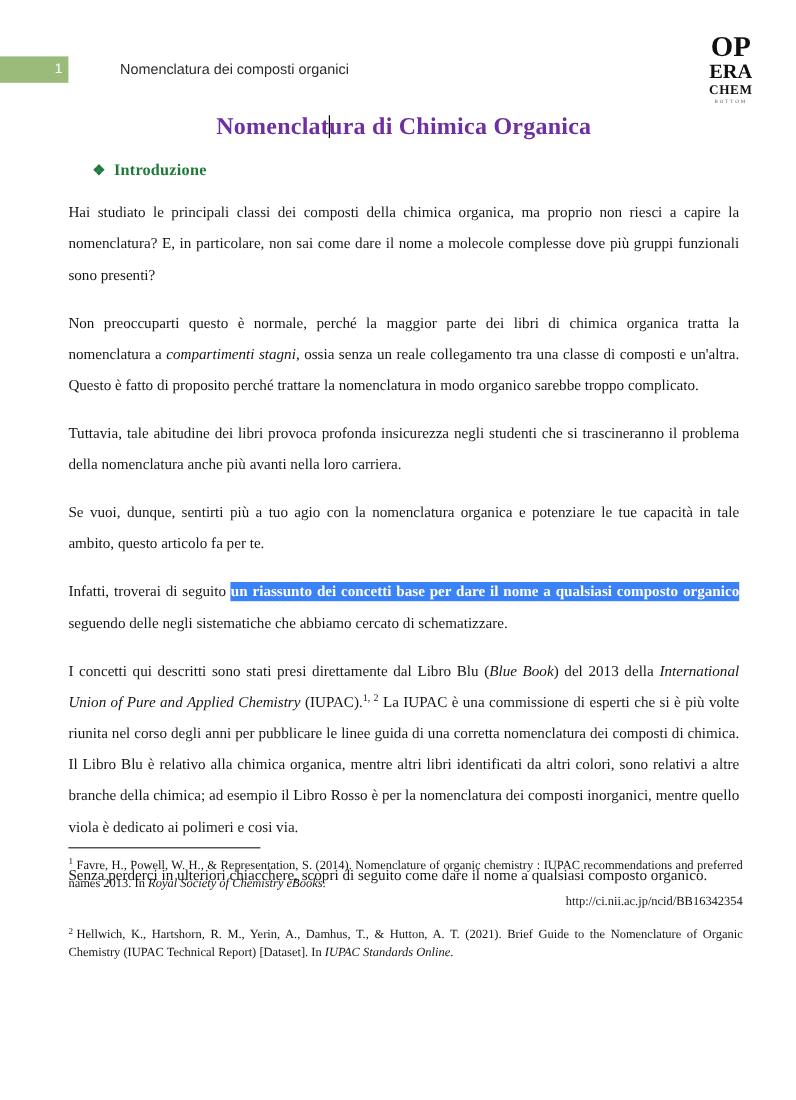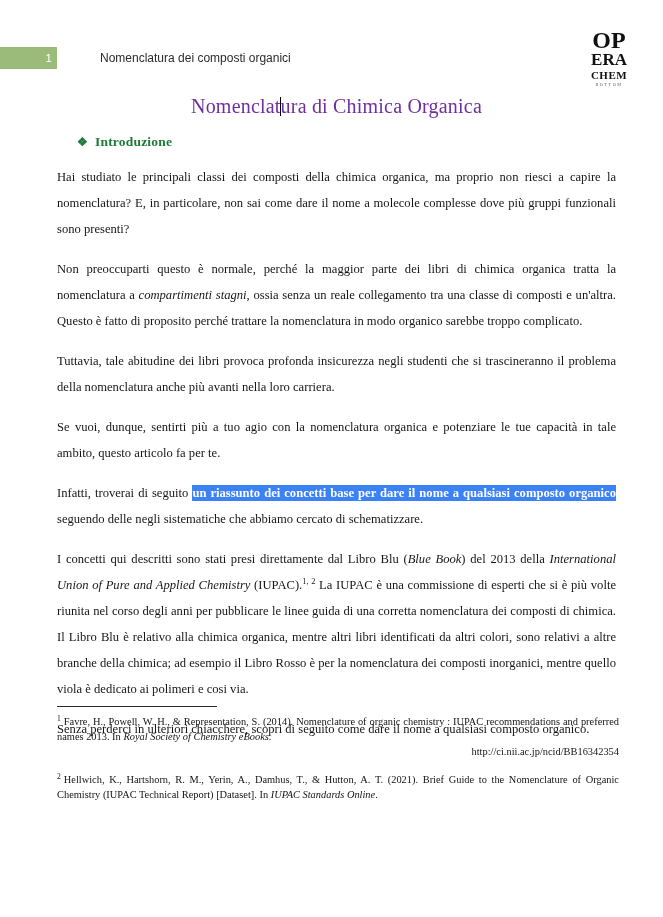--- a/index.html
+++ b/index.html
@@ -98,21 +98,21 @@
   
   .content {
     position: absolute;
     left: 57px;
     top: 95px;
     width: 559px;
   }
 
   .doc-title {
     font-size: 20px;
-    font-weight: normal;
+    font-weight: bold;
     color: #6f2f9f;
     text-align: center;
     margin: 0 0 16px 0;
     letter-spacing: 0.2px;
     position: relative;
   }
   .caret {
     display: inline-block;
     width: 1px;
     height: 19px;

